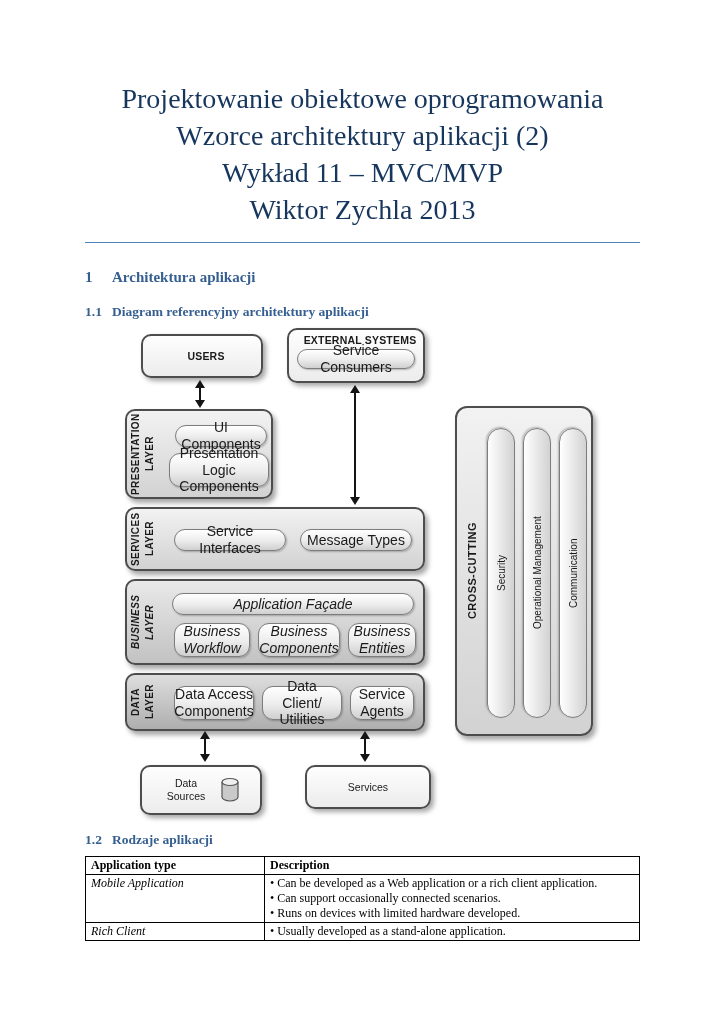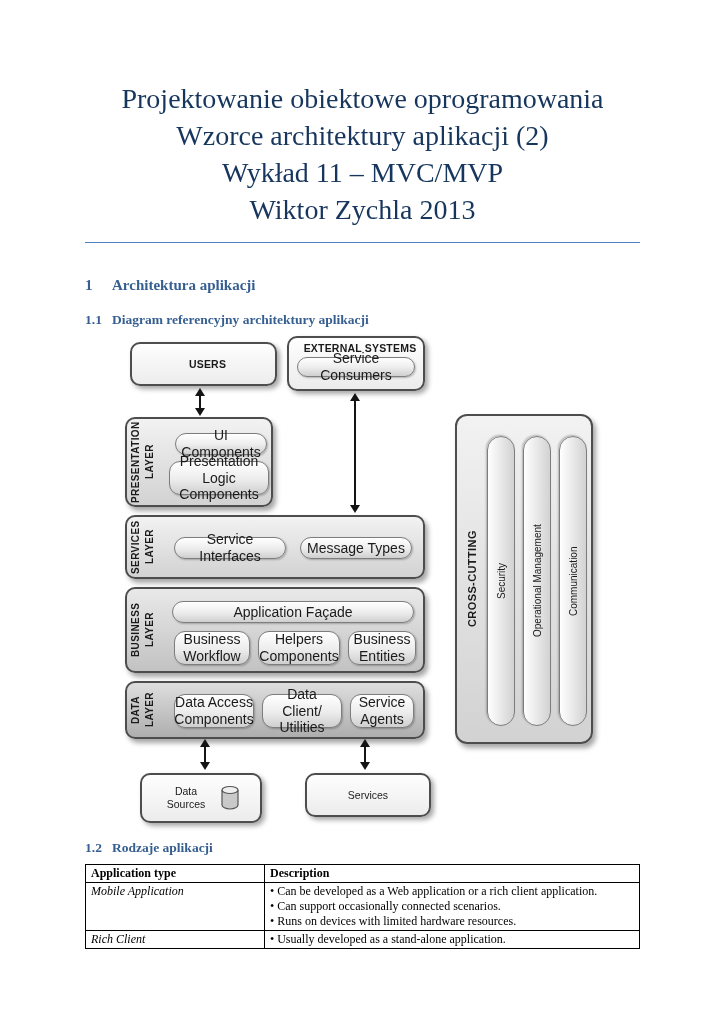--- a/index.html
+++ b/index.html
@@ -5,21 +5,21 @@
   html,body{margin:0;padding:0;background:#ffffff;}
   .page{position:relative;width:725px;height:1024px;background:#ffffff;overflow:hidden;
         font-family:"Liberation Serif", serif;color:#000;}
   .content{position:absolute;left:85px;top:0;width:555px;}
 
   
   .title{margin-top:80px;text-align:center;color:#17365D;font-size:28px;line-height:37px;
          padding-bottom:14px;border-bottom:1px solid #4F81BD;}
 
   
-  .h1{margin-top:34px;font-size:15px;font-weight:bold;color:#365F91;}
+  .h1{margin-top:26px;font-size:15px;font-weight:bold;color:#365F91;}
   .h2{margin-top:18px;font-size:13.5px;font-weight:bold;color:#365F91;}
   .hnum{display:inline-block;min-width:27px;}
 
   
   .diagram{position:relative;height:498px;margin-top:6px;
            font-family:"Liberation Sans", sans-serif;color:#1a1a1a;}
   .dbox{position:absolute;border:2px solid #4d4d4d;border-radius:10px;
         background:linear-gradient(180deg,#fefefe,#ececec);
         box-shadow:3px 3px 5px rgba(0,0,0,0.35);box-sizing:border-box;}
   .layer{position:absolute;border:2px solid #4d4d4d;border-radius:10px;
@@ -74,21 +74,21 @@
     <div class="h1">
       <span class="hnum">1</span><span>Architektura aplikacji</span>
     </div>
 
     <div class="h2">
       <span class="hnum">1.1</span><span>Diagram referencyjny architektury aplikacji</span>
     </div>
 
     <div class="diagram">
 
-      <div class="dbox" style="left:45px;top:8px;width:147px;height:44px;display:flex;align-items:center;justify-content:center;">
+      <div class="dbox" style="left:56px;top:8px;width:122px;height:44px;display:flex;align-items:center;justify-content:center;">
         <span class="boxtitle">USERS</span>
       </div>
 
       <div class="dbox" style="left:202px;top:2px;width:138px;height:55px;display:flex;flex-direction:column;align-items:center;">
         <span class="boxtitle" style="margin-top:4px;">EXTERNAL SYSTEMS</span>
         <div class="pill" style="position:static;margin-top:3px;width:118px;height:20px;">Service Consumers</div>
       </div>
 
       <div class="varrow" style="left:114px;top:62px;height:12px;"></div>
       <div class="varrow" style="left:269px;top:67px;height:104px;"></div>
@@ -98,25 +98,25 @@
         <div class="pill" style="left:48px;top:14px;width:92px;height:22px;">UI Components</div>
         <div class="pill" style="left:42px;top:42px;width:100px;height:34px;">Presentation Logic Components</div>
       </div>
 
       <div class="layer" style="left:40px;top:181px;width:300px;height:64px;">
         <div class="vlabel">SERVICES LAYER</div>
         <div class="pill" style="left:47px;top:20px;width:112px;height:22px;">Service Interfaces</div>
         <div class="pill" style="left:173px;top:20px;width:112px;height:22px;">Message Types</div>
       </div>
 
-      <div class="layer mid" style="left:40px;top:253px;width:300px;height:86px;">
+      <div class="layer mid" style="left:40px;top:253px;width:300px;height:86px;font-style:italic;">
         <div class="vlabel">BUSINESS LAYER</div>
         <div class="pill" style="left:45px;top:12px;width:242px;height:22px;">Application Façade</div>
         <div class="pill" style="left:47px;top:42px;width:76px;height:34px;">Business Workflow</div>
-        <div class="pill" style="left:131px;top:42px;width:82px;height:34px;">Helpers Components</div>
+        <div class="pill" style="left:131px;top:42px;width:82px;height:34px;">Business Components</div>
         <div class="pill" style="left:221px;top:42px;width:68px;height:34px;">Business Entities</div>
       </div>
 
       <div class="layer dark" style="left:40px;top:347px;width:300px;height:58px;">
         <div class="vlabel">DATA LAYER</div>
         <div class="pill" style="left:47px;top:11px;width:80px;height:34px;">Data Access Components</div>
         <div class="pill" style="left:135px;top:11px;width:80px;height:34px;">Data Client/ Utilities</div>
         <div class="pill" style="left:223px;top:11px;width:64px;height:34px;">Service Agents</div>
       </div>
 
@@ -152,21 +152,21 @@
       <tbody>
           <tr>
         <td class="col-type thead">Application type</td>
         <td class="thead">Description</td>
       </tr>
       <tr>
         <td class="apptype">Mobile Application</td>
         <td class="desc">
           <div>• Can be developed as a Web application or a rich client application.</div>
           <div>• Can support occasionally connected scenarios.</div>
-          <div>• Runs on devices with limited hardware resources.</div>
+          <div>• Runs on devices with limited hardware developed.</div>
         </td>
       </tr>
       <tr>
         <td class="apptype">Rich Client</td>
         <td class="desc">
           <div>• Usually developed as a stand-alone application.</div>
         </td>
       </tr>
     </tbody>
       </table>

